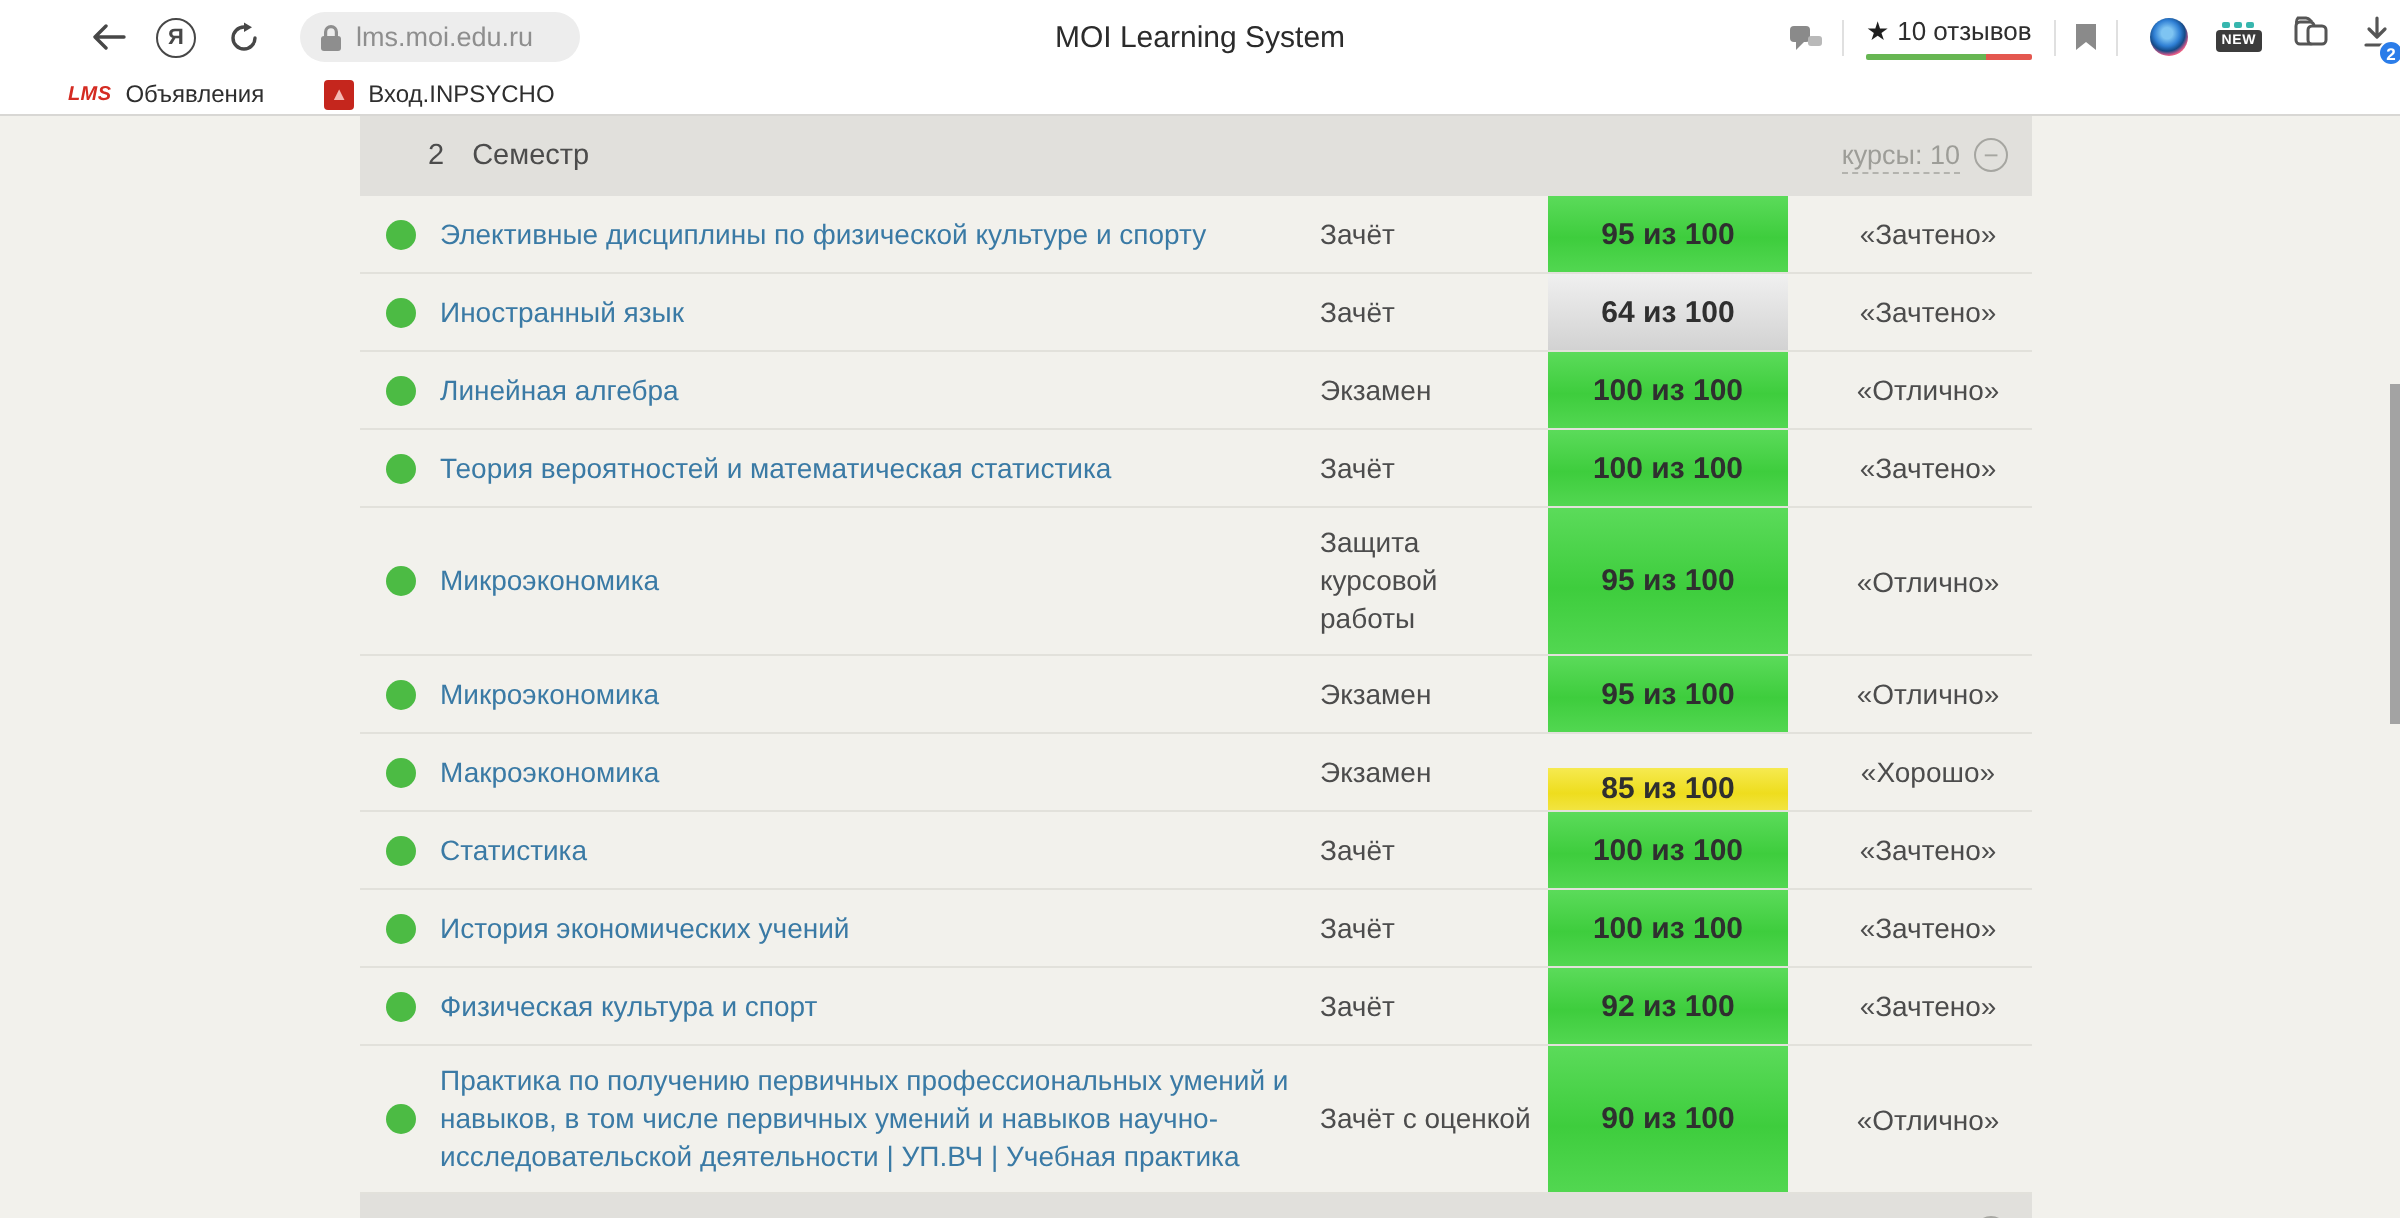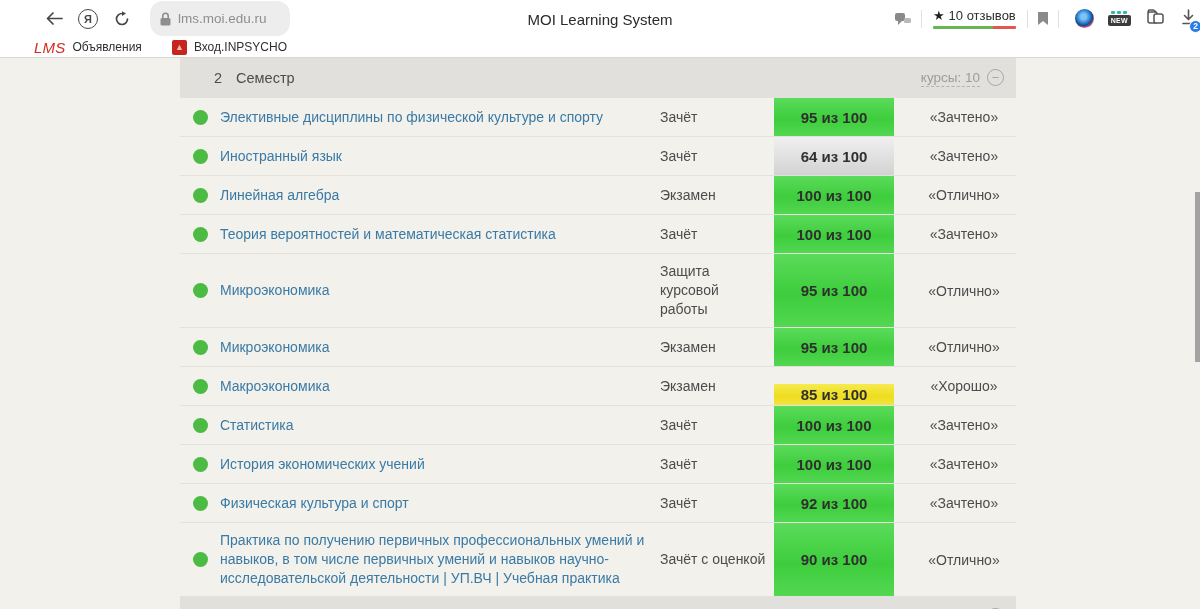--- a/index.html
+++ b/index.html
@@ -5,21 +5,21 @@
   * { margin:0; padding:0; box-sizing:border-box; }
   html,body { width:1200px; height:609px; overflow:hidden; background:#fff;
     font-family:"Liberation Sans","DejaVu Sans",sans-serif; }
 
   
   .toolbar { height:37px; background:#fff; display:flex; align-items:center; position:relative; padding-left:40px; }
   .nav-btn { width:28px; height:28px; display:flex; align-items:center; justify-content:center;
     color:#474747; font-size:18px; margin-right:6px; cursor:pointer; }
   .ya-circle { width:20px; height:20px; border:1.7px solid #474747; border-radius:50%;
     font-size:11px; font-weight:bold; display:flex; align-items:center; justify-content:center; color:#474747; }
-  .url-pill { margin-left:8px; height:35px; width:140px; background:#ededed; border-radius:13px;
+  .url-pill { margin-left:8px; height:25px; width:140px; background:#ededed; border-radius:13px;
     display:flex; align-items:center; padding:0 10px; cursor:text; }
   .url-text { font-size:13.5px; color:#8e8e8e; margin-left:7px; white-space:nowrap; }
   .page-title { position:absolute; left:50%; top:50%; transform:translate(-50%,-50%);
     font-size:15px; color:#2b2b2b; white-space:nowrap; }
   .right-icons { position:absolute; right:4px; top:0; height:37px; display:flex; align-items:center; }
   .chrome-sep { width:1px; height:18px; background:#e0e0e0; margin:0 9px; }
   .gray-ic { color:#8a8a8a; display:flex; align-items:center; justify-content:center; }
   .reviews { display:flex; flex-direction:column; align-items:center; cursor:pointer; margin:0 2px; }
   .reviews-row { display:flex; align-items:center; font-size:13px; color:#2e2e2e; }
   .reviews-row .star { font-size:13px; color:#1f1f1f; margin-right:4px; }
@@ -36,21 +36,21 @@
   .coll-ic { margin:0 8px; cursor:pointer; }
   .dl-wrap { position:relative; margin-left:8px; margin-right:0px; cursor:pointer; }
   .dl-badge { position:absolute; right:-6px; bottom:-4px; width:13px; height:13px; border-radius:50%;
     background:#2b7de9; color:#fff; font-size:8.5px; font-weight:bold;
     display:flex; align-items:center; justify-content:center; border:1.5px solid #fff; }
 
   .bookmarks-bar { height:21px; background:#fff; border-bottom:1px solid #d8d7d4;
     display:flex; align-items:center; padding-left:34px; }
   .bm-item { display:flex; align-items:center; margin-right:30px; cursor:pointer; }
   .bm-label { font-size:12px; color:#2e2e2e; margin-left:7px; }
-  .lms-fav { color:#d42b22; font-size:15px; font-weight:normal; letter-spacing:.2px; font-style:italic; }
+  .lms-fav { color:#d42b22; font-size:10px; font-weight:bold; letter-spacing:.2px; font-style:italic; }
   .emblem-fav { width:15px; height:15px; background:#c5261d; border-radius:2px;
     display:flex; align-items:center; justify-content:center; }
   .emblem-fav span { color:#f4b9b4; font-size:9px; line-height:1; }
 
   
   .page { height:551px; background:#f2f1ec; position:relative; }
   .content { margin-left:180px; width:836px; }
 
   .sem-header { height:40px; background:#e1e0dc; display:flex; align-items:center; padding:0 12px; }
   .sem-num { font-size:14.5px; color:#4c4c4c; margin-left:22px; }

